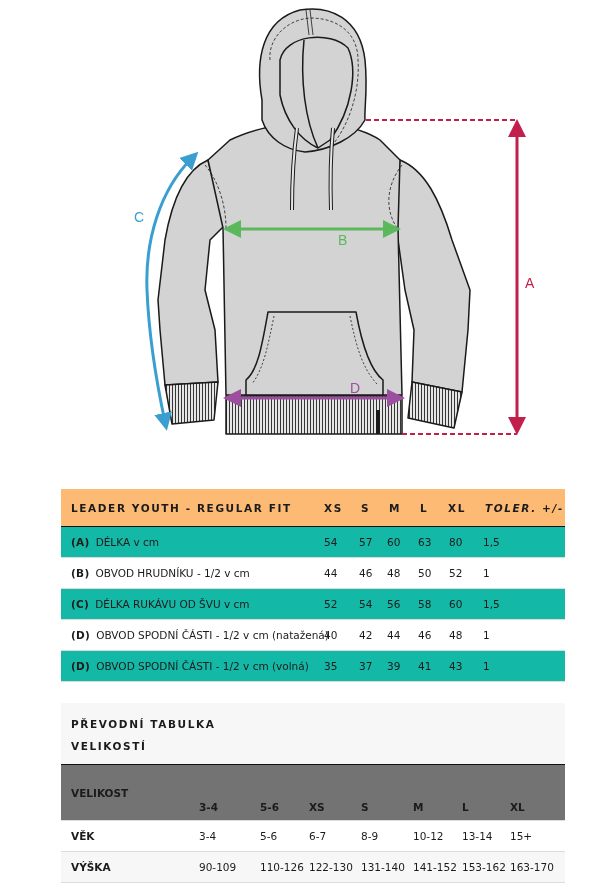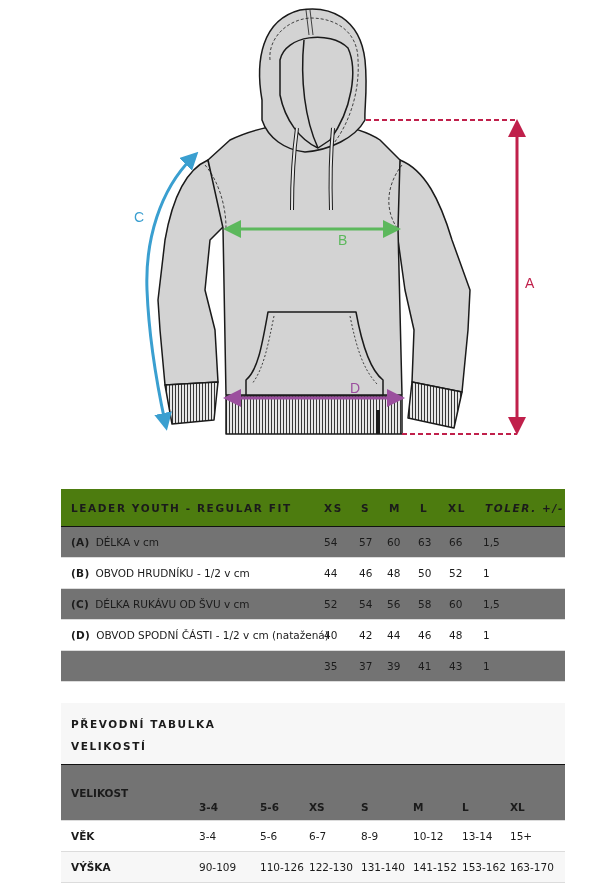--- a/index.html
+++ b/index.html
@@ -3,22 +3,22 @@
 <meta charset="utf-8">
 <style>
   * { box-sizing: border-box; margin: 0; padding: 0; }
   html, body { width: 615px; height: 893px; background: #ffffff; overflow: hidden; }
   body { font-family: "DejaVu Sans", "Liberation Sans", sans-serif; color: #1b1b1b; position: relative; }
 
   #illustration { position: absolute; left: 0; top: 0; width: 615px; height: 460px; }
 
   .table1 { position: absolute; left: 61px; top: 489px; width: 504px; }
   .t-row { position: relative; display: flex; align-items: center; height: 31px; border-bottom: 1px solid #dcdcdc; font-size: 10.5px; }
-  .t-row.alt { background: #737373; }
-  .t-head { height: 38px; background: #4d7c0f; border-bottom: 1.5px solid #111; font-weight: bold; letter-spacing: 1.6px; font-size: 10.5px; }
+  .t-row.alt { background: #14b8a6; }
+  .t-head { height: 38px; background: #fdba74; border-bottom: 1.5px solid #111; font-weight: bold; letter-spacing: 1.6px; font-size: 10.5px; }
   .t-row .label { position: absolute; left: 10px; white-space: nowrap; }
   .t-row .label b { font-weight: bold; margin-right: 6px; letter-spacing: 0.3px; }
   .t-row .cell { position: absolute; text-align: left; }
   .c-xs { left: 263px; } .c-s { left: 298px; } .c-m { left: 326px; } .c-l { left: 357px; } .c-xl { left: 388px; } .c-tol { left: 422px; }
   .t-head .c-xs { left: 263px; } .t-head .c-s { left: 300px; } .t-head .c-m { left: 328px; } .t-head .c-l { left: 359px; } .t-head .c-xl { left: 387px; } .t-head .c-tol { left: 424px; font-style: italic; }
 
   .table2 { position: absolute; left: 61px; top: 703px; width: 504px; }
   .t2-title { height: 62px; background: #f7f7f7; border-bottom: 1.5px solid #111; padding: 10px 0 0 10px; font-weight: bold; font-size: 10.5px; letter-spacing: 1.6px; line-height: 22px; }
   .t2-row { position: relative; height: 31px; border-bottom: 1px solid #dcdcdc; font-size: 10.5px; }
   .t2-sizehead { height: 56px; background: #737373; }
@@ -120,21 +120,21 @@
     <span class="cell c-xl">XL</span>
     <span class="cell c-tol">TOLER. +/-</span>
   </div>
 
   <div class="t-row alt">
     <span class="label"><b>(A)</b><span>DÉLKA v cm</span></span>
     <span class="cell c-xs">54</span>
     <span class="cell c-s">57</span>
     <span class="cell c-m">60</span>
     <span class="cell c-l">63</span>
-    <span class="cell c-xl">66</span>
+    <span class="cell c-xl">80</span>
     <span class="cell c-tol">1,5</span>
   </div>
 
   <div class="t-row">
     <span class="label"><b>(B)</b><span>OBVOD HRUDNÍKU - 1/2 v cm</span></span>
     <span class="cell c-xs">44</span>
     <span class="cell c-s">46</span>
     <span class="cell c-m">48</span>
     <span class="cell c-l">50</span>
     <span class="cell c-xl">52</span>
@@ -155,20 +155,21 @@
     <span class="label"><b>(D)</b><span>OBVOD SPODNÍ ČÁSTI - 1/2 v cm (natažená)</span></span>
     <span class="cell c-xs">40</span>
     <span class="cell c-s">42</span>
     <span class="cell c-m">44</span>
     <span class="cell c-l">46</span>
     <span class="cell c-xl">48</span>
     <span class="cell c-tol">1</span>
   </div>
 
   <div class="t-row alt">
+    <span class="label"><b>(D)</b><span>OBVOD SPODNÍ ČÁSTI - 1/2 v cm (volná)</span></span>
     <span class="cell c-xs">35</span>
     <span class="cell c-s">37</span>
     <span class="cell c-m">39</span>
     <span class="cell c-l">41</span>
     <span class="cell c-xl">43</span>
     <span class="cell c-tol">1</span>
   </div>
 </div>
 
 <div class="table2">

